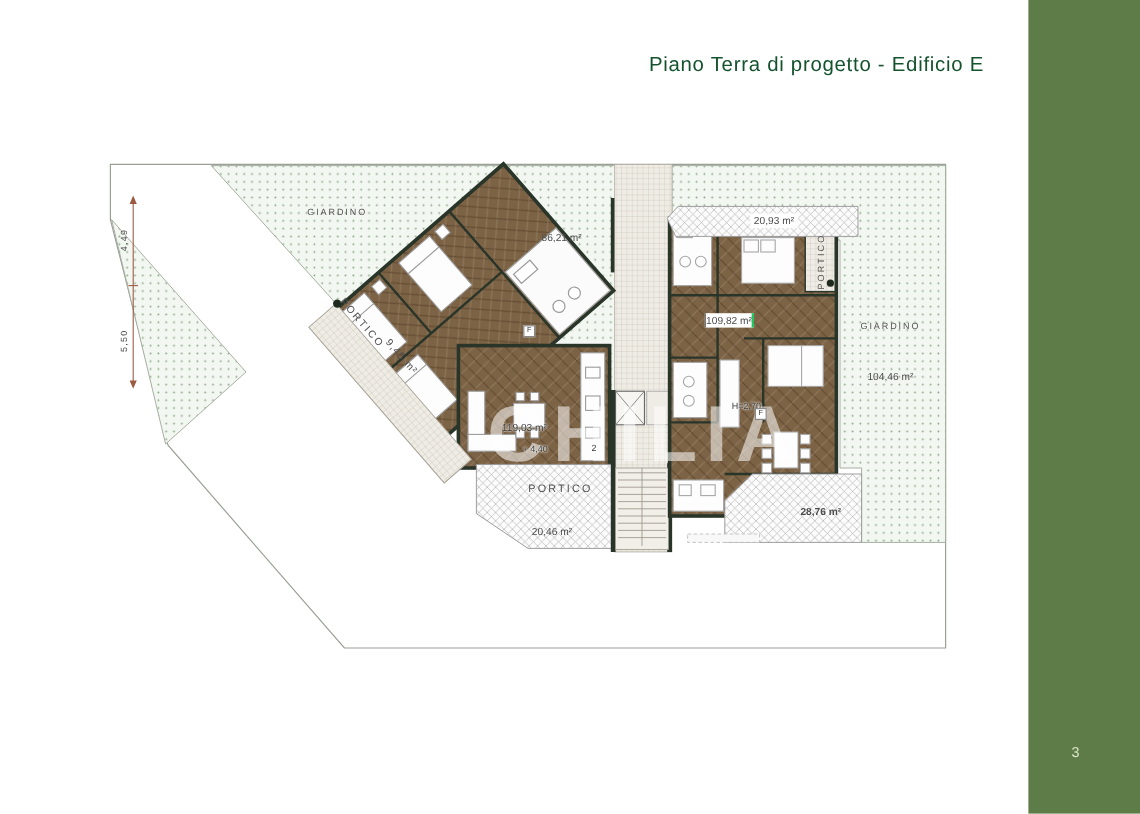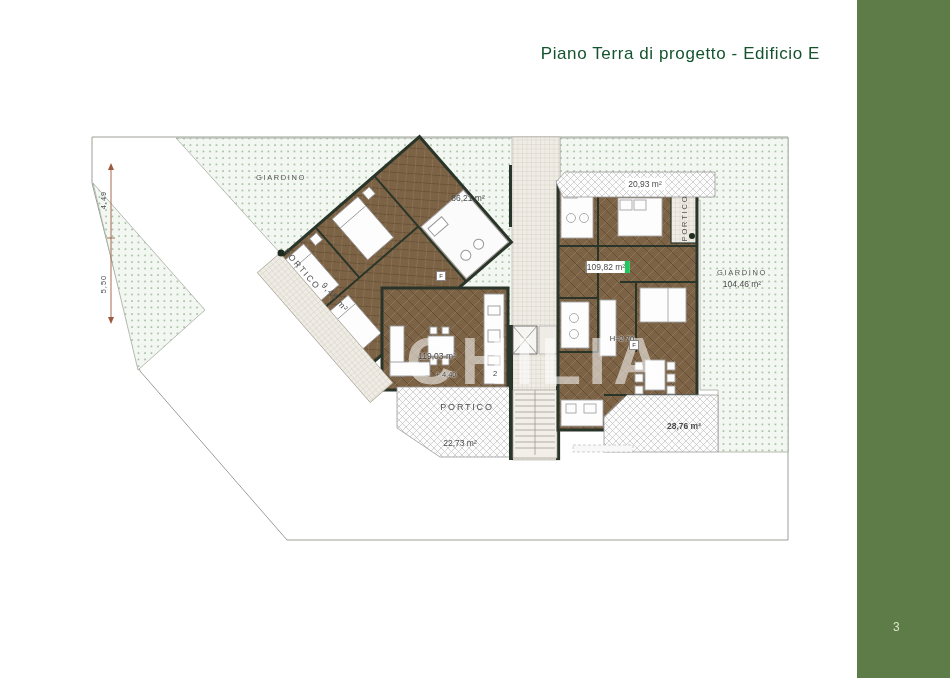--- a/index.html
+++ b/index.html
@@ -29,21 +29,21 @@
   }
   .lbl{
     position:absolute;white-space:nowrap;color:#4b4b4b;
     font-size:8.5px;transform:translate(-50%,-50%);
   }
   .lbl.small{font-size:7.5px;}
   .lbl.giardino{font-size:7.5px;letter-spacing:1.6px;color:#555;}
   .lbl.dark{color:#3c3c3c;text-shadow:0 0 2px #fff,0 0 2px #fff;}
   .lbl.rot49{transform:translate(-50%,-50%) rotate(49deg);letter-spacing:1px;}
   .lbl.rotccw{transform:translate(-50%,-50%) rotate(-90deg);letter-spacing:1px;}
-  .lbl.bracket{background:#fff;padding:1px 0;border-left:1px solid #777;border-right:5px solid #22c55e;}
+  .lbl.bracket{background:#fff;padding:1px 0;border-left:1px solid #777;border-right:2px solid #22c55e;}
   .lbl.boxed{background:#fff;padding:1px 3px;}
   .lbl.appliance{
     font-size:6px;color:#333;background:#fff;border:1px solid #888;
     width:8px;height:8px;line-height:8px;text-align:center;padding:0;
   }
   .lbl.portico-word{letter-spacing:1.8px;color:#4f4f4f;}
 </style>
 </head>
 <body>
 
@@ -208,30 +208,30 @@
 <span class="lbl" style="left:468px;top:158px;margin-top:40px;">86,21 m²</span>
 
 <span class="lbl rot49 portico-word" style="left:302px;top:269px;">PORTICO</span>
 <span class="lbl rot49" style="left:335px;top:297px;">9,45 m²</span>
 
 <span class="lbl dark" style="left:437px;top:356px;">119,03 m²</span>
 <span class="lbl dark small" style="left:446px;top:374px;">+ 4,40</span>
 <span class="lbl dark small" style="left:495px;top:373px;">2</span>
 
 <span class="lbl portico-word" style="left:467px;top:407px;font-size:9px;">PORTICO</span>
-<span class="lbl" style="left:460px;top:443px;">22,73 m²</span>
+<span class="lbl" style="left:460px;top:443px;">20,46 m²</span>
 
 <span class="lbl boxed" style="left:645px;top:184px;text-align:center;">20,93 m²</span>
 <span class="lbl rotccw small portico-word" style="left:684px;top:218px;">PORTICO</span>
 
 <span class="lbl bracket" style="left:608px;top:267px;">109,82 m²</span>
 <span class="lbl dark small" style="left:622px;top:338px;">H=2,70</span>
 
 <span class="lbl giardino" style="left:742px;top:272px;">GIARDINO</span>
-<span class="lbl" style="left:742px;top:284px;">104,46 m²</span>
+<span class="lbl" style="left:742px;top:314px;">104,46 m²</span>
 
 <span class="lbl" style="left:684px;top:426px;font-weight:bold;">28,76 m²</span>
 
 <span class="lbl rotccw small" style="left:103px;top:200px;">4,49</span>
 <span class="lbl rotccw small" style="left:103px;top:284px;">5,50</span>
 
 <span class="lbl appliance" style="left:441px;top:276px;">F</span>
 <span class="lbl appliance" style="left:634px;top:345px;">F</span>
 
 <div class="title">Piano Terra di progetto - Edificio E</div>

